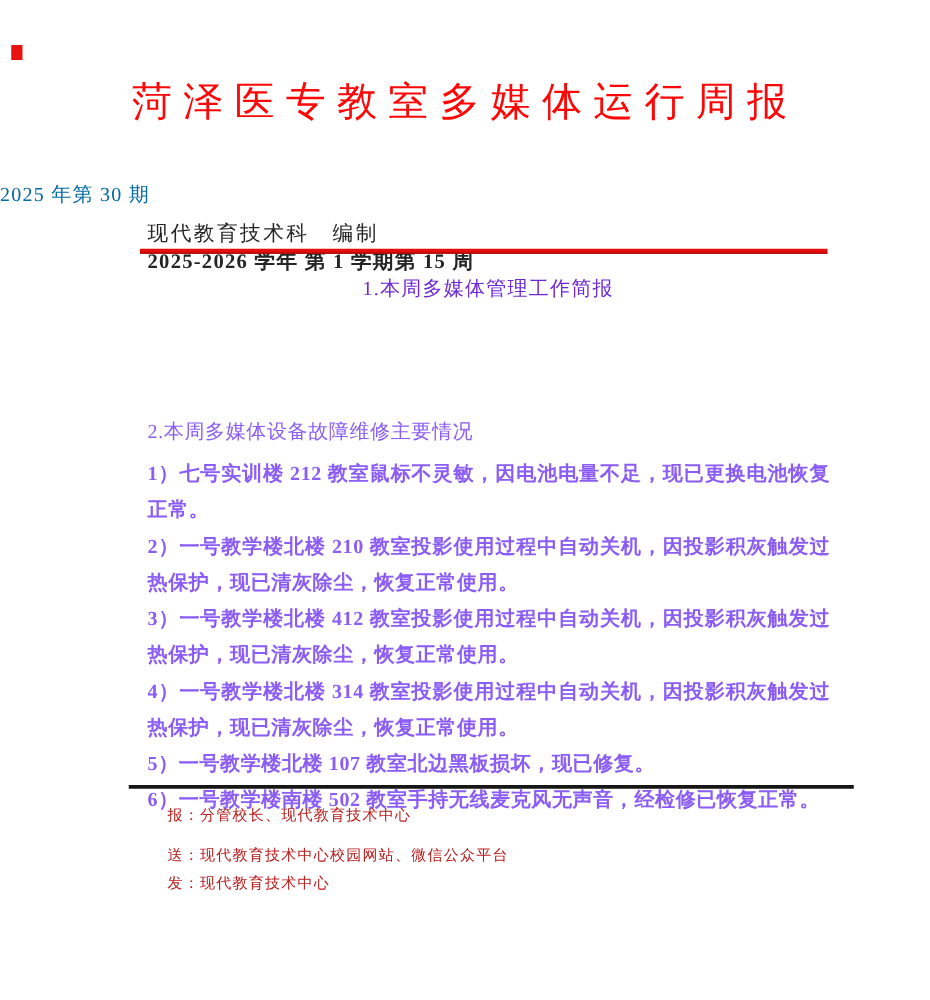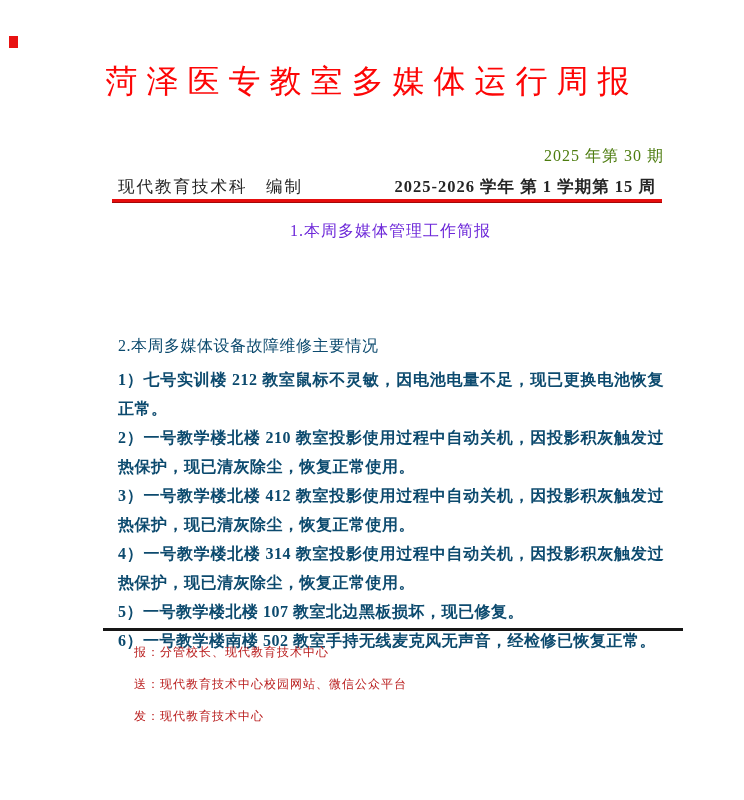--- a/index.html
+++ b/index.html
@@ -34,36 +34,36 @@
     font-weight: normal;
     color: #fd0606;
     letter-spacing: 9px;
     white-space: nowrap;
   }
   .issue-line {
     position: absolute;
     top: 146px;
     left: 0;
     width: 626px;            
-    text-align: right;
+    text-align: left;
     font-size: 16px;
     letter-spacing: 1px;
-    color: #4d7c0f;
-    padding-left: 38px;
+    color: #0369a1;
   }
   .header-row {
     position: absolute;
     top: 176px;
     left: 118px;
     width: 538px;
     display: flex;
     justify-content: space-between;
     align-items: baseline;
     font-size: 16.5px;
     color: #252525;
+    flex-direction: column;
   }
   .header-left  { letter-spacing: 2px; }
   .header-right { letter-spacing: 1px; font-weight: bold; }
   .red-rule {
     position: absolute;
     top: 199px;
     left: 112px;
     width: 550px;
     height: 3px;
     background: #e60d0d;
@@ -80,21 +80,21 @@
     text-align: center;
   }
   .section-2 {
     position: absolute;
     top: 331px;
     left: 118px;
     width: 546px;
     font-size: 16px;
     line-height: 29px;
     letter-spacing: 0.5px;
-    color: #0c4a6e;
+    color: #8b5cf6;
   }
   .section-2 .sec-heading {
     margin: 0 0 5px 0;
   }
   .section-2 p.fault-item {
     margin: 0;
     text-align: justify;
     font-weight: bold;
   }
   .black-rule {
@@ -111,21 +111,21 @@
     left: 134px;
     width: 545px;
     font-size: 12px;
     letter-spacing: 1px;
     color: #b91c1c;
   }
   .footer-block p {
     margin: 0 0 14px 0;
     line-height: 18px;
   }
-  .footer-block p:nth-child(2) { margin-bottom: 14px; }
+  .footer-block p:nth-child(2) { margin-bottom: 4px; }
 </style>
 </head>
 <body>
 
 <div class="page">
 
   <div class="corner-mark"></div>
 
   <div class="doc-title">菏泽医专教室多媒体运行周报</div>
 

